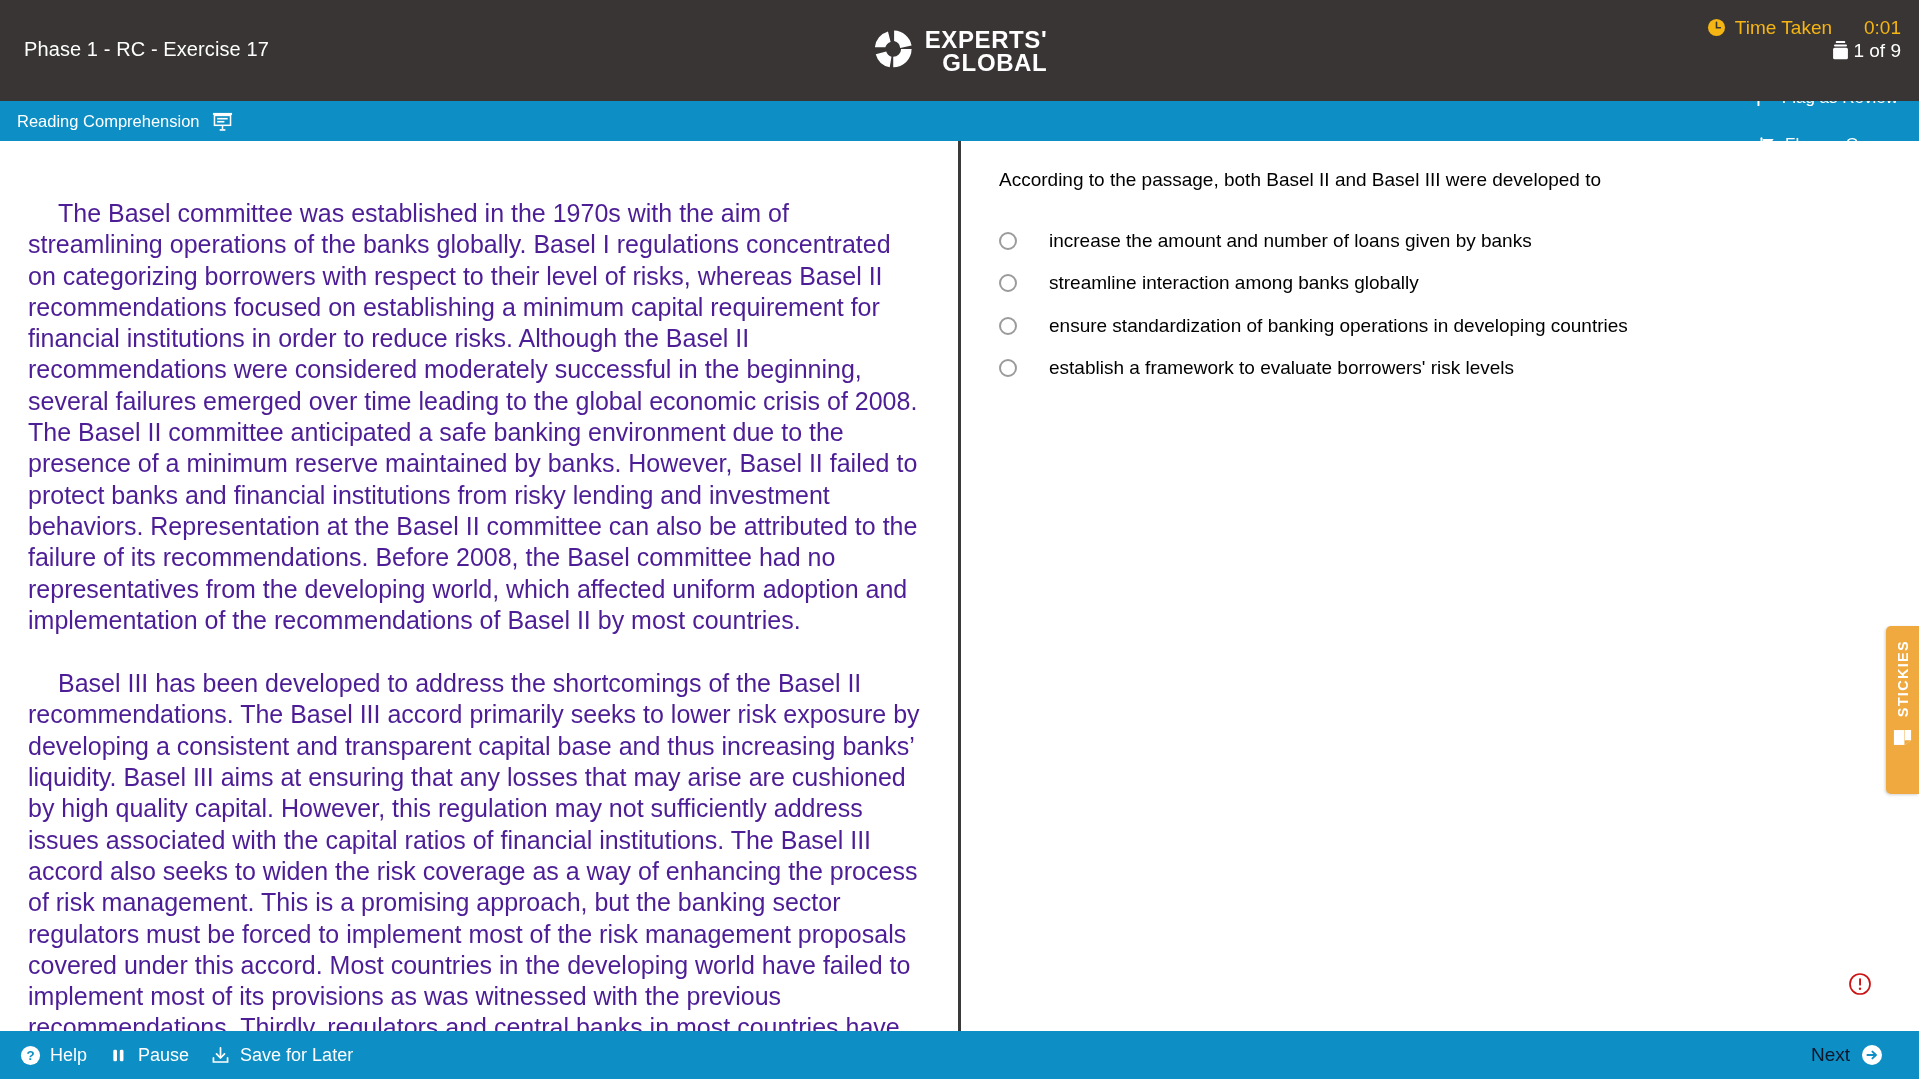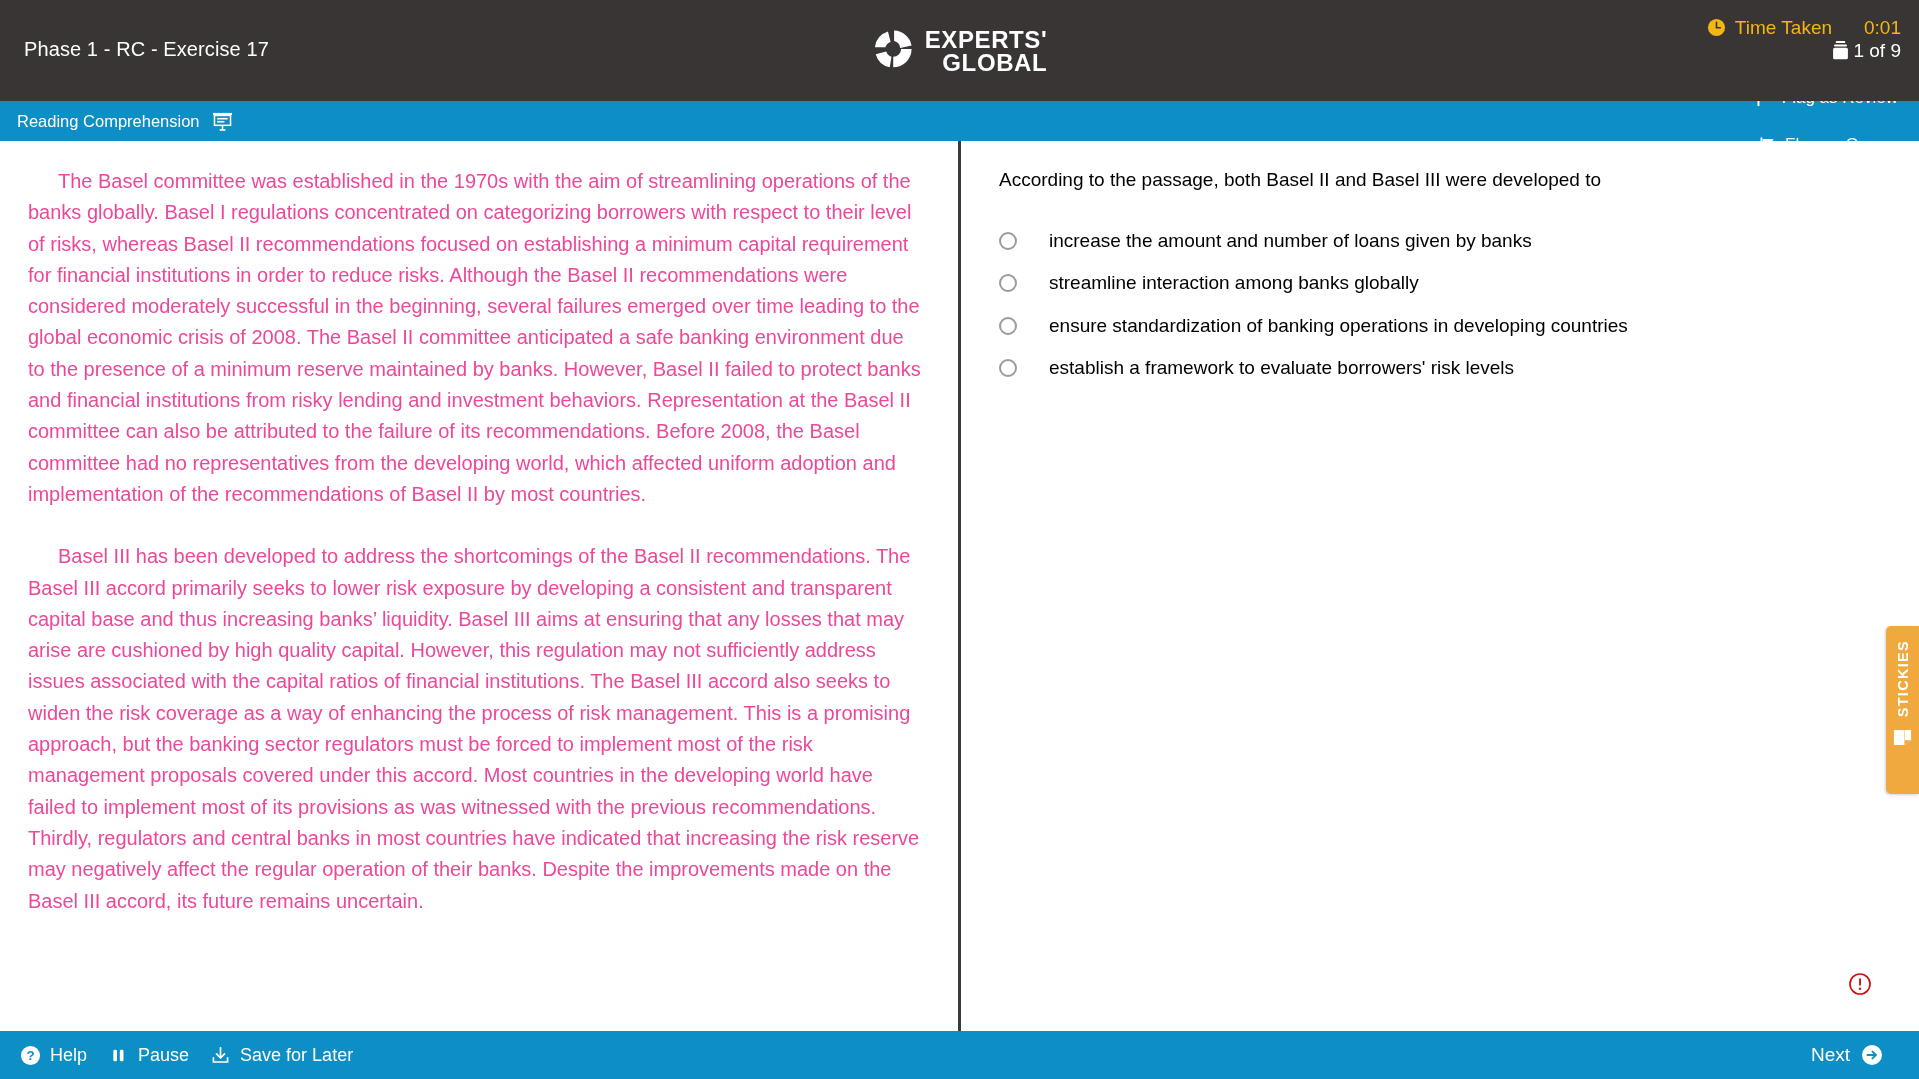--- a/index.html
+++ b/index.html
@@ -100,25 +100,26 @@
     background: #ffffff;
     overflow: hidden;
   }
   .pane-left {
     width: 961px; flex: none;
     border-right: 3px solid #3a3a3a;
     padding: 25px 35px 10px 28px;
     overflow: hidden;
   }
   .passage p {
-    font-size: 20px;
+    font-size: 25px;
     line-height: 31.3px;
-    color: #ec4899;
+    color: #4c1d95;
     text-indent: 30px;
     margin-bottom: 31px;
+    margin-top: 32px;
   }
   .pane-right {
     flex: 1 1 auto;
     padding: 26px 40px 22px 38px;
     position: relative;
   }
   .question {
     font-size: 19px;
     color: #000000;
     line-height: 1.35;
@@ -185,21 +186,21 @@
   }
   .footer-left { display: flex; align-items: center; gap: 21px; }
   .foot-btn {
     display: flex; align-items: center; gap: 9px;
     font-size: 18px; color: #ffffff; cursor: pointer;
     white-space: nowrap;
   }
   .foot-ico { width: 21px; height: 21px; display: block; flex: none; }
   .next-btn {
     display: flex; align-items: center; gap: 11px;
-    font-size: 19px; color: #ffffff; cursor: pointer;
+    font-size: 19px; color: #0f172a; cursor: pointer;
     margin-right: 16px;
   }
   .next-ico { width: 22px; height: 22px; display: block; }
 </style>
 </head>
 <body>
 
 <div class="app">
 
   <div class="header">

